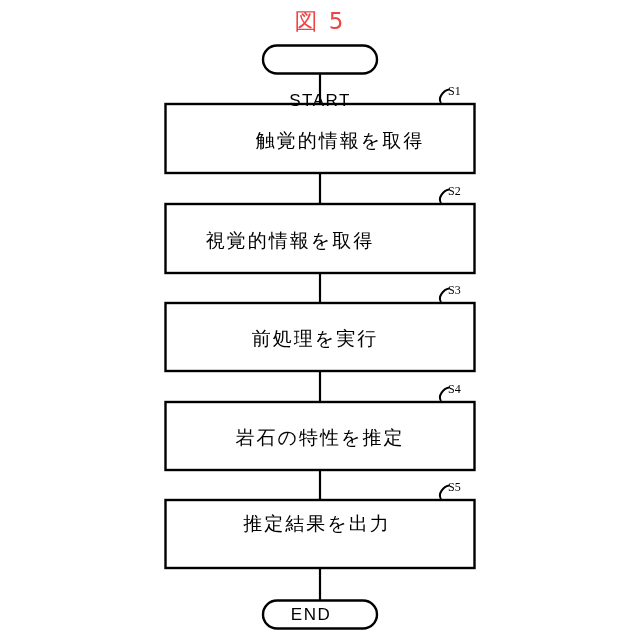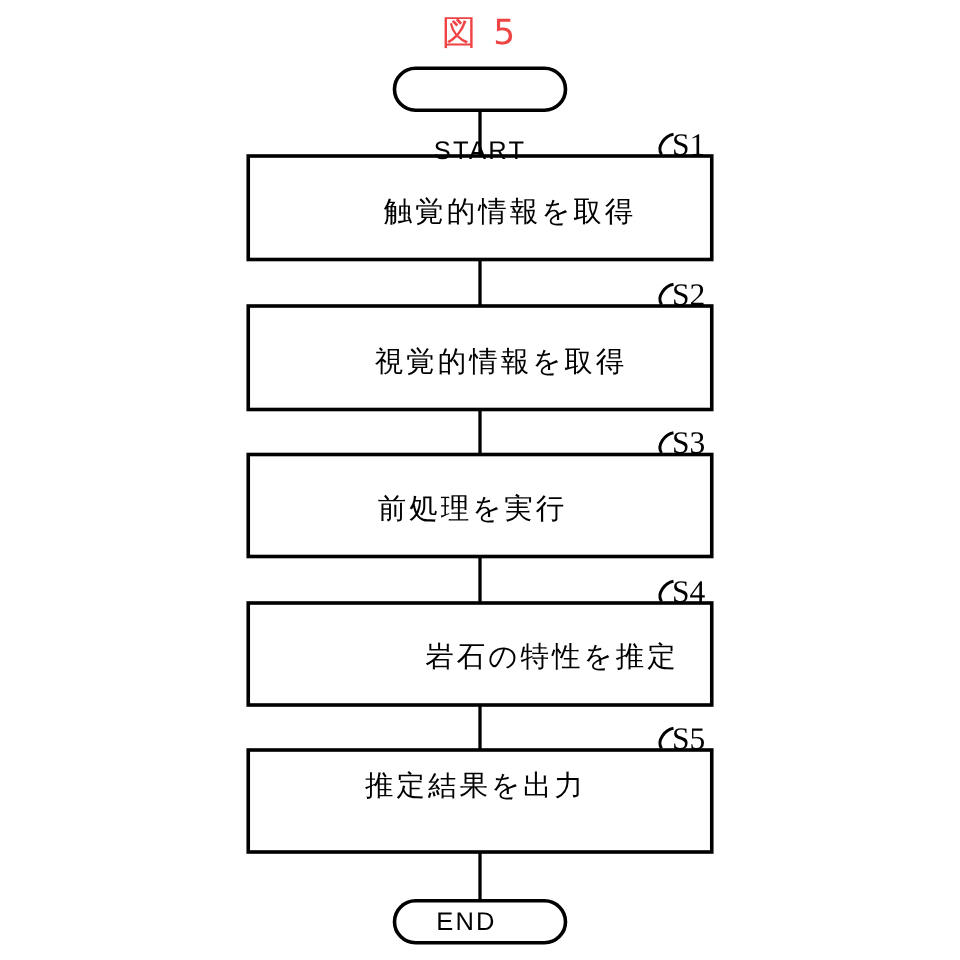--- a/index.html
+++ b/index.html
@@ -47,21 +47,21 @@
   .proc-label {
     position: absolute;
     text-align: center;
     font-size: 19px;
     letter-spacing: 2px;
     color: #000000;
     font-family: "DejaVu Sans", "Liberation Sans", sans-serif;
   }
   .step-ref {
     position: absolute;
-    font-size: 21px;
+    font-size: 12px;
     color: #000000;
     font-family: "Liberation Serif", "DejaVu Serif", serif;
     letter-spacing: 0px;
   }
 </style>
 </head>
 <body>
 
 <div id="canvas">
 
@@ -100,27 +100,27 @@
     <line x1="320" y1="568" x2="320" y2="600.5" stroke="#000000" stroke-width="2.2"></line>
 
     <rect x="263" y="600.5" width="114" height="28" rx="14" ry="14" fill="#ffffff" stroke="#000000" stroke-width="2.4"></rect>
   </svg>
 
   <div class="term-label" style="left:263px; top:50px; width:114px;margin-top:41px;">START</div>
 
   <div class="proc-label" style="left:165px; top:128px; width:350px;">触覚的情報を取得</div>
   <div class="step-ref" style="left:448px; top:84px;">S1</div>
 
-  <div class="proc-label" style="left:165px; top:228px; width:250px;padding-left:44px;">視覚的情報を取得</div>
+  <div class="proc-label" style="left:165px; top:228px; width:250px;">視覚的情報を取得</div>
   <div class="step-ref" style="left:448px; top:184px;">S2</div>
 
   <div class="proc-label" style="left:165px; top:326px; width:300px;">前処理を実行</div>
   <div class="step-ref" style="left:448px; top:283px;">S3</div>
 
-  <div class="proc-label" style="left:165px; top:425px; width:310px;padding-left:48px;">岩石の特性を推定</div>
+  <div class="proc-label" style="left:165px; top:425px; width:310px;">岩石の特性を推定</div>
   <div class="step-ref" style="left:448px; top:382px;">S4</div>
 
   <div class="proc-label" style="left:165px; top:511px; width:304px;">推定結果を出力</div>
   <div class="step-ref" style="left:448px; top:480px;">S5</div>
 
   <div class="term-label" style="left:254px; top:605px; width:114px;">END</div>
 
 </div>
 
 </body></html>

